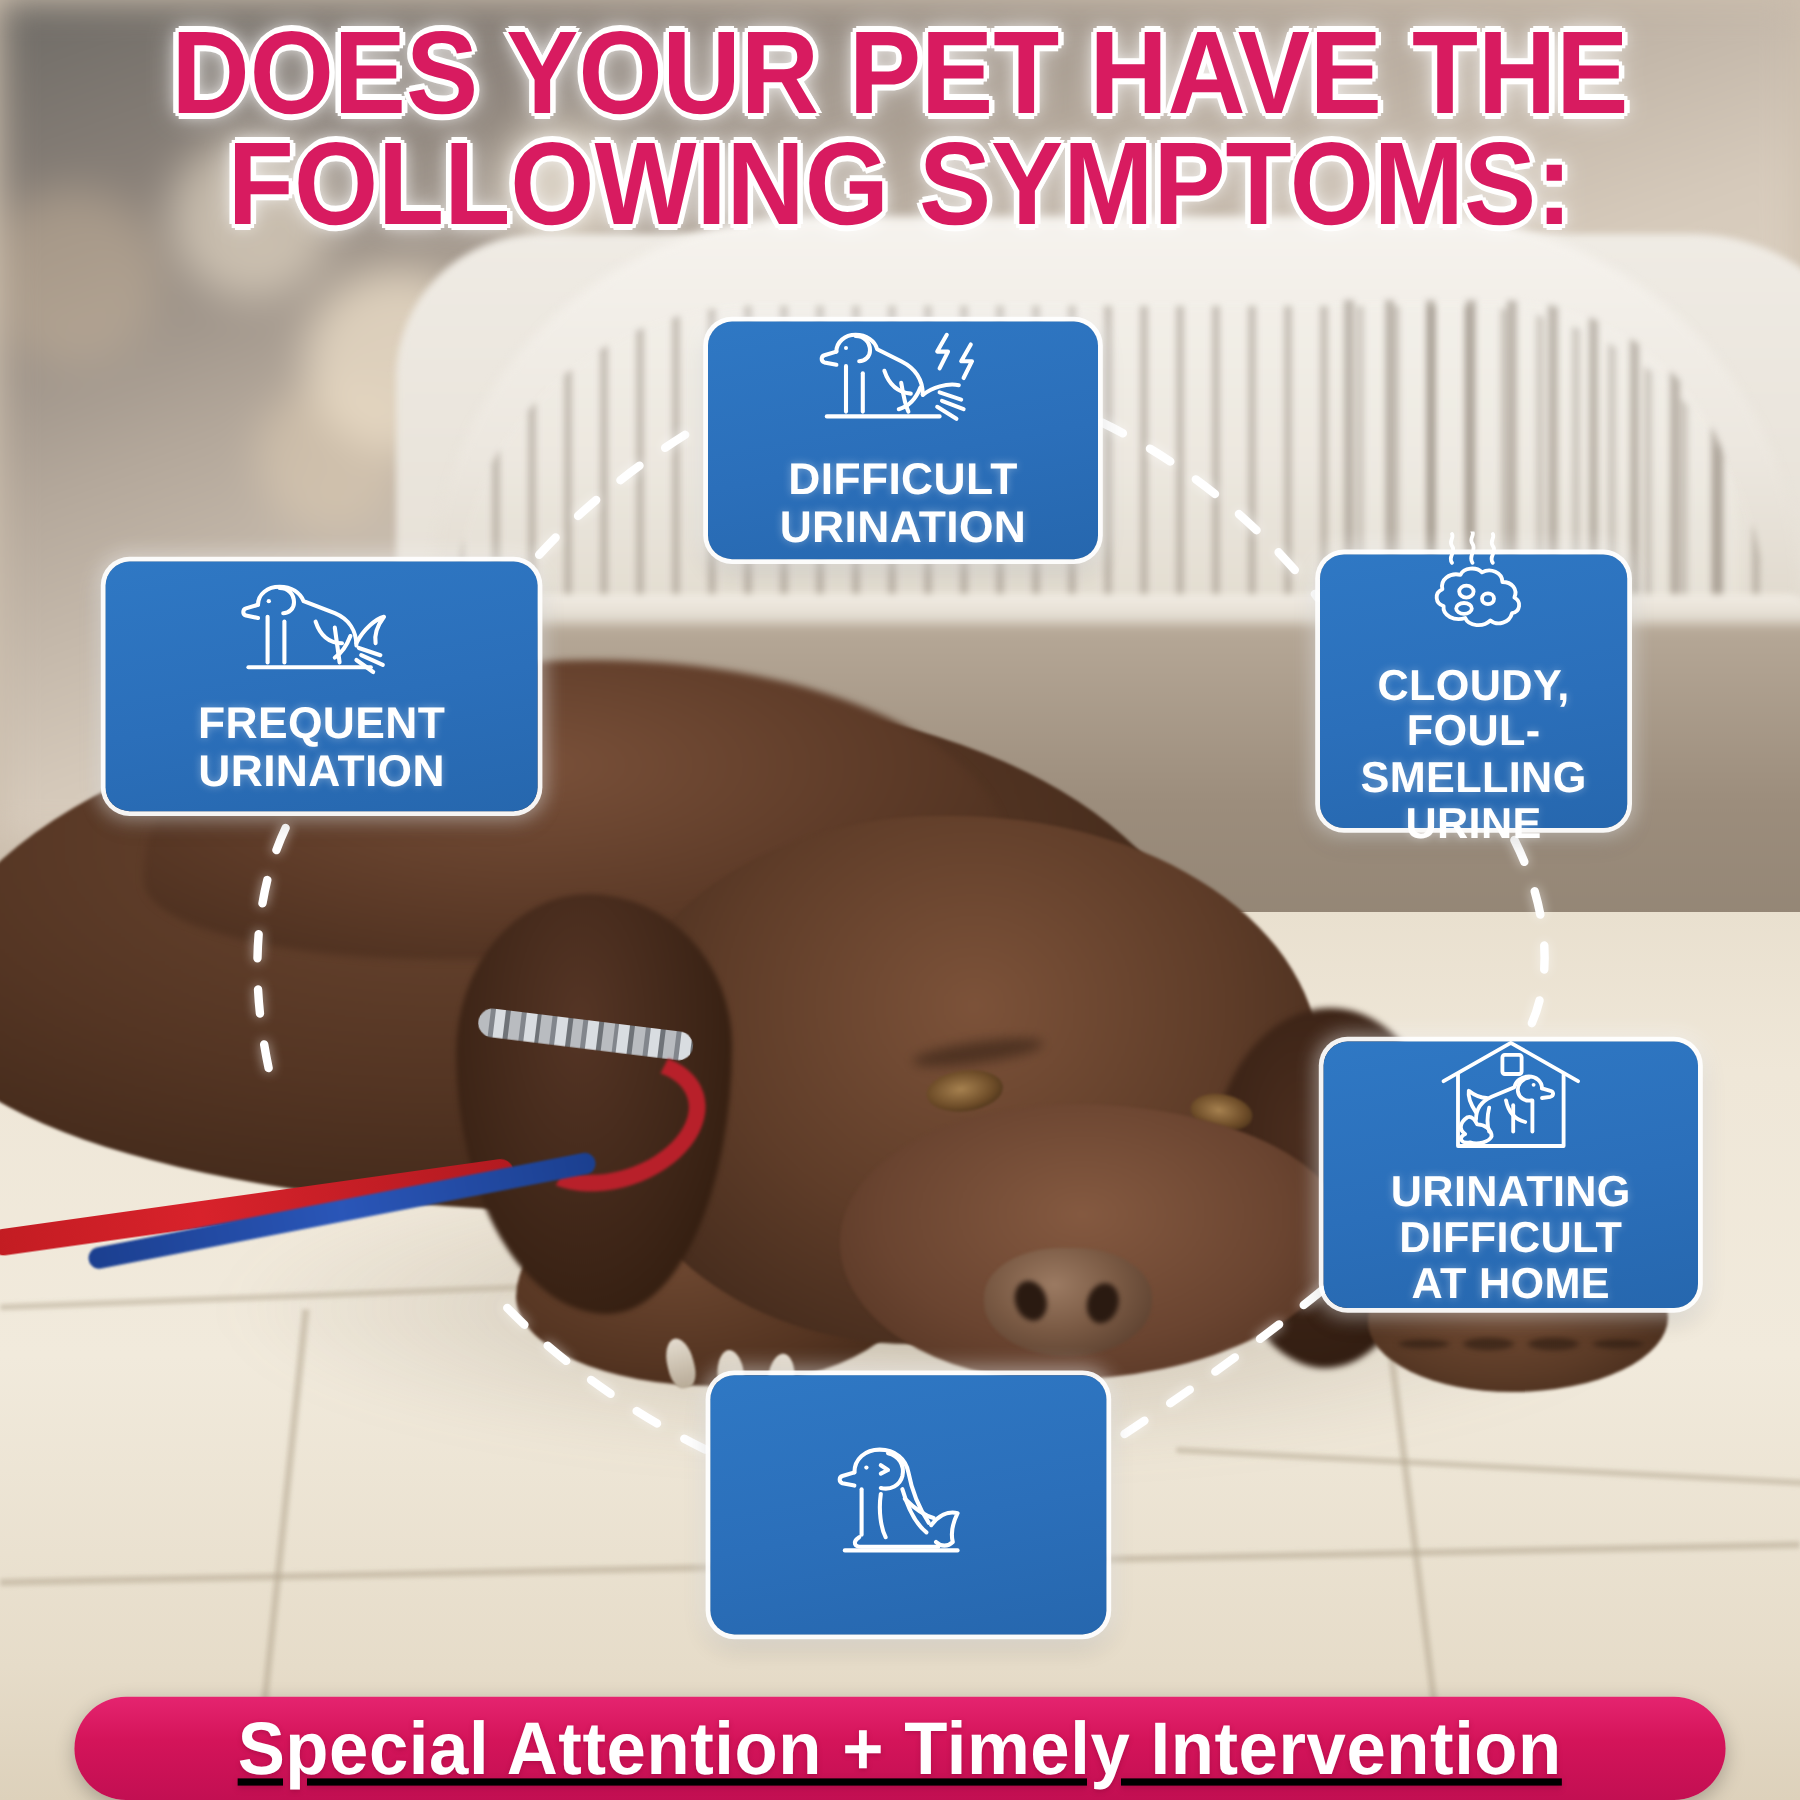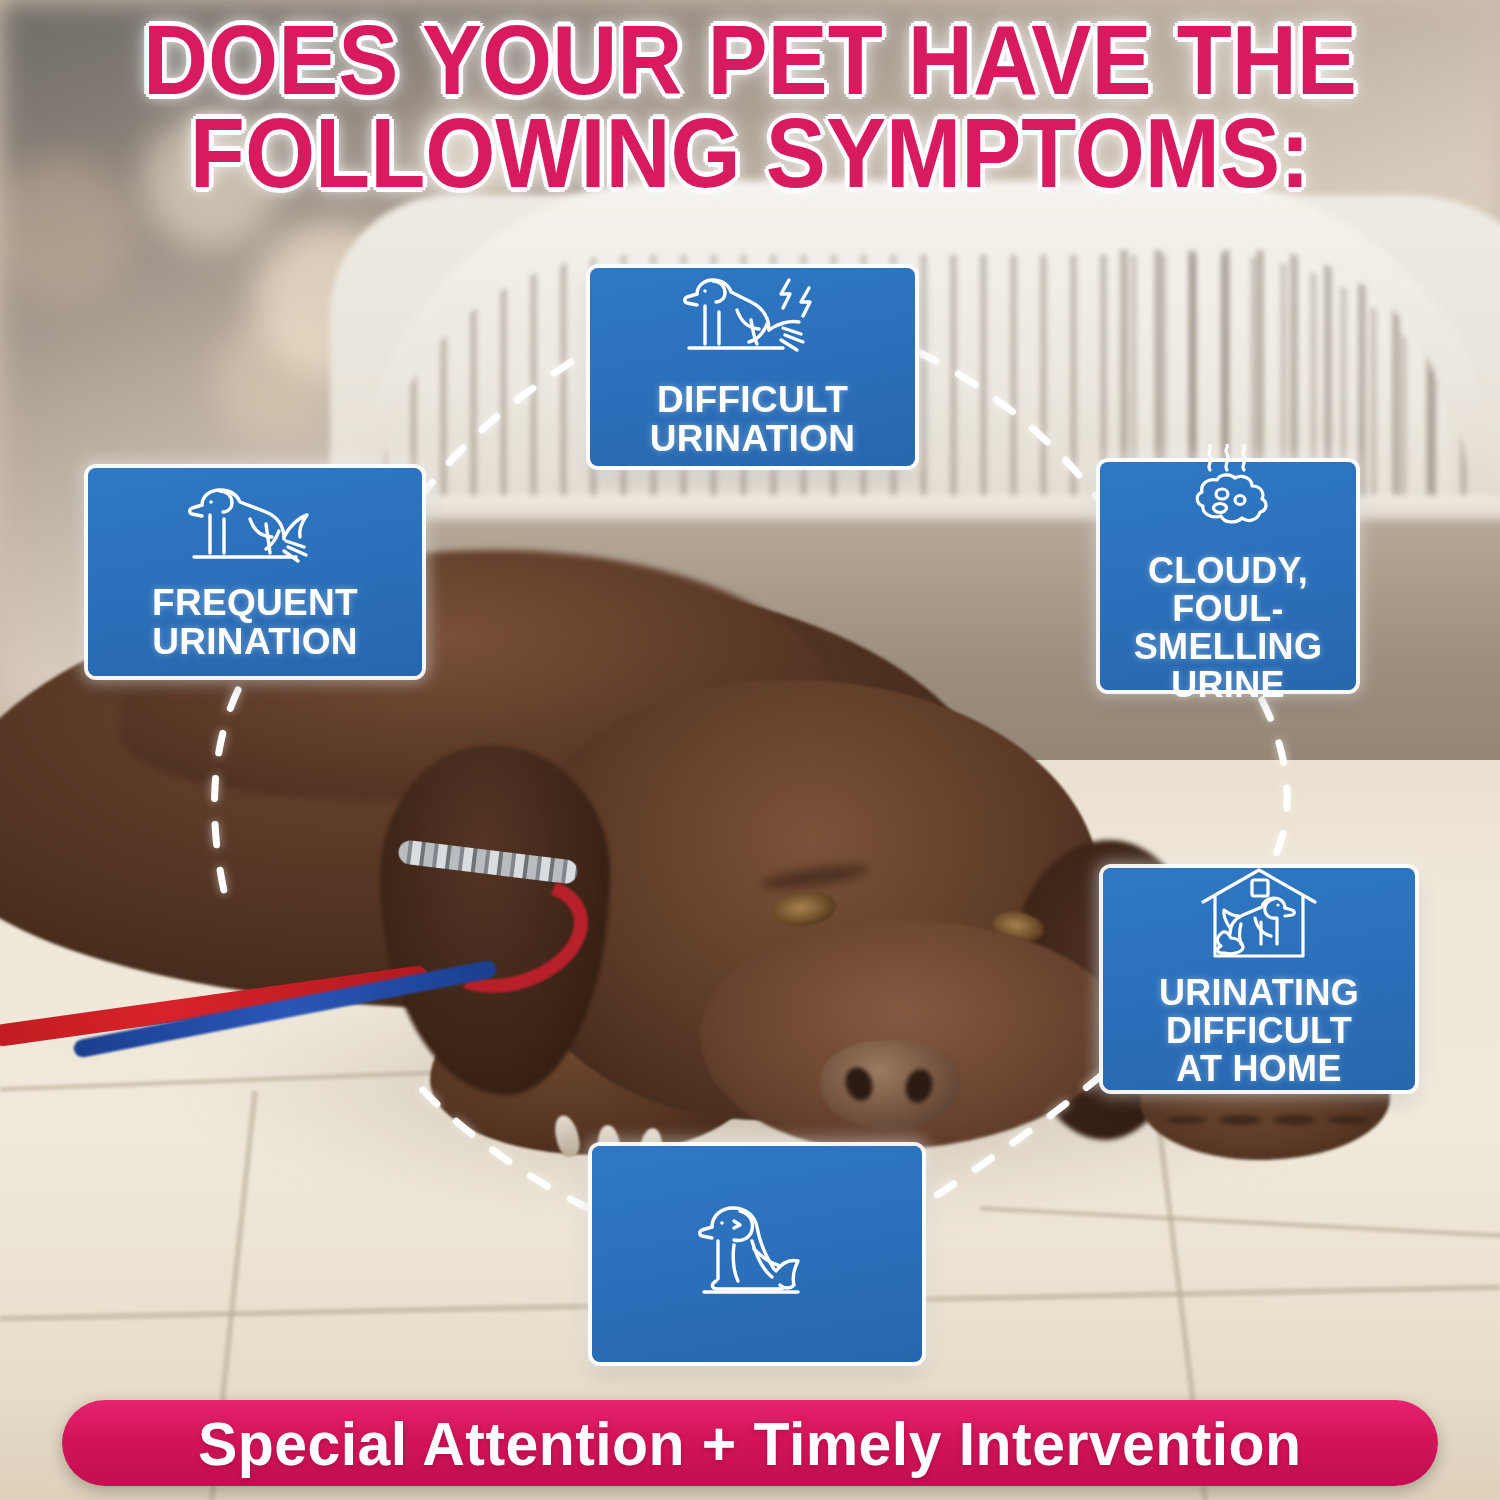--- a/index.html
+++ b/index.html
@@ -235,21 +235,21 @@
     stroke-width: 7;
     stroke-linecap: round;
     stroke-dasharray: 20 26;
     filter: drop-shadow(0 0 5px rgba(255,255,255,.55));
   }
 
   
   .card {
     position: absolute;
     background: linear-gradient(170deg,#2f78c4 0%, #2b6fba 55%, #2667ae 100%);
-    border-radius: 8px;
+    border-radius: 20px;
     box-shadow:
       0 0 0 4px rgba(255,255,255,.92),
       0 0 16px 7px rgba(255,255,255,.45),
       0 8px 22px rgba(0,0,0,.2);
     display: flex; flex-direction: column;
     align-items: center; justify-content: center;
     padding: 14px 4px 18px;
   }
   .card.translucent {
     background: linear-gradient(170deg, rgba(47,120,196,.93) 0%, rgba(43,111,186,.93) 55%, rgba(38,103,174,.93) 100%);
@@ -263,34 +263,35 @@
     font-weight: 700;
     font-size: 37px;
     line-height: 1.06;
     letter-spacing: .3px;
     text-shadow: 0 0 7px rgba(255,255,255,.35);
     white-space: pre-line;
   }
   .card.three .label { font-size: 36px; }
 
   
-  #card-frequent   { left: 88px;  top: 468px;  width: 334px; height: 208px; }
+  #card-frequent   { left: 88px;  top: 468px;  width: 360px; height: 208px; }
   #card-difficult  { left: 590px; top: 268px;  width: 325px; height: 198px; }
   #card-cloudy     { left: 1100px;top: 462px;  width: 256px; height: 228px; }
   #card-licking    { left: 88px;  top: 920px;  width: 332px; height: 208px; }
   #card-random     { left: 1103px;top: 868px;  width: 312px; height: 222px; }
   #card-mental     { left: 592px; top: 1146px; width: 330px; height: 216px; }
 
   
   .banner {
-    position: absolute; left: 62px; bottom: 14px; width: 1376px; height: 86px;
+    position: absolute; left: 62px; bottom: 0; width: 1376px; height: 86px;
     background: linear-gradient(180deg,#e5246f 0%, #d4145a 42%, #c20f52 100%);
     border-radius: 44px;
     display: flex; align-items: center; justify-content: center;
     box-shadow: 0 5px 16px rgba(0,0,0,.25);
+    text-decoration: underline;
   }
   .banner .txt {
     font-family: "Liberation Sans Narrow", "Liberation Sans", sans-serif;
     font-weight: 700;
     font-size: 62px;
     color: #ffffff;
     letter-spacing: .5px;
     white-space: nowrap;
     transform: scaleX(0.95);
     text-shadow: 0 2px 5px rgba(120,0,45,.35);

